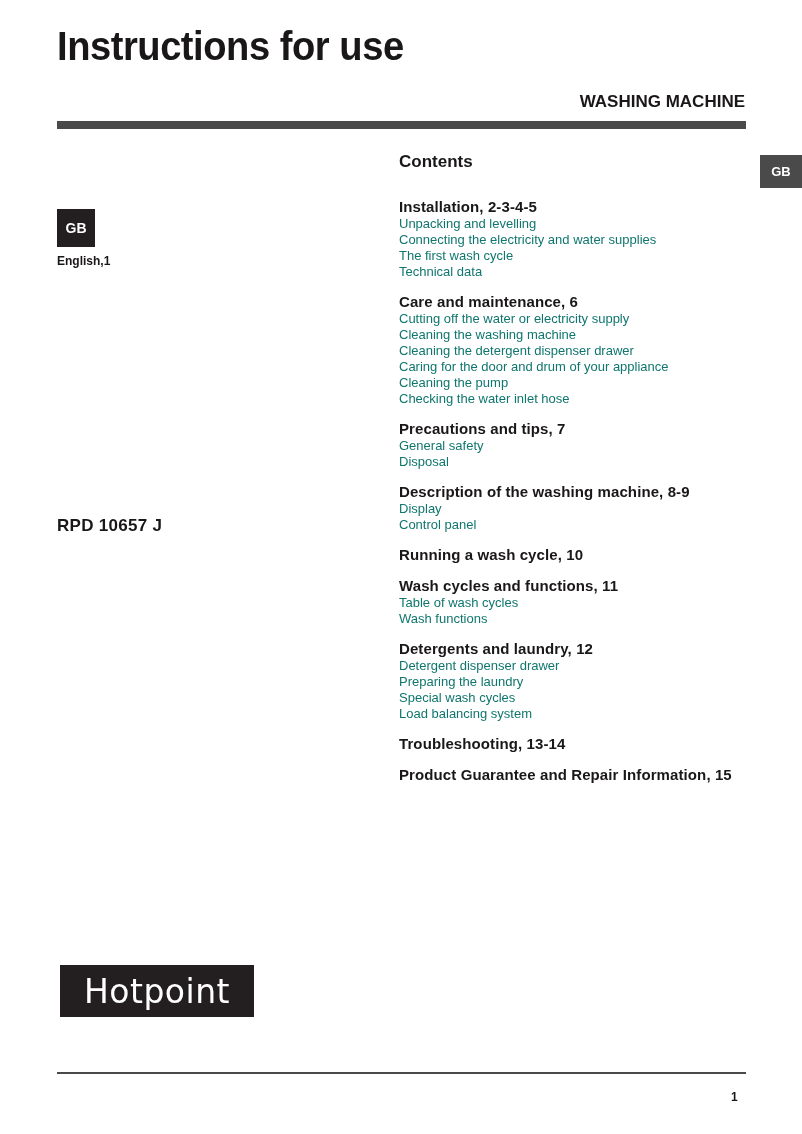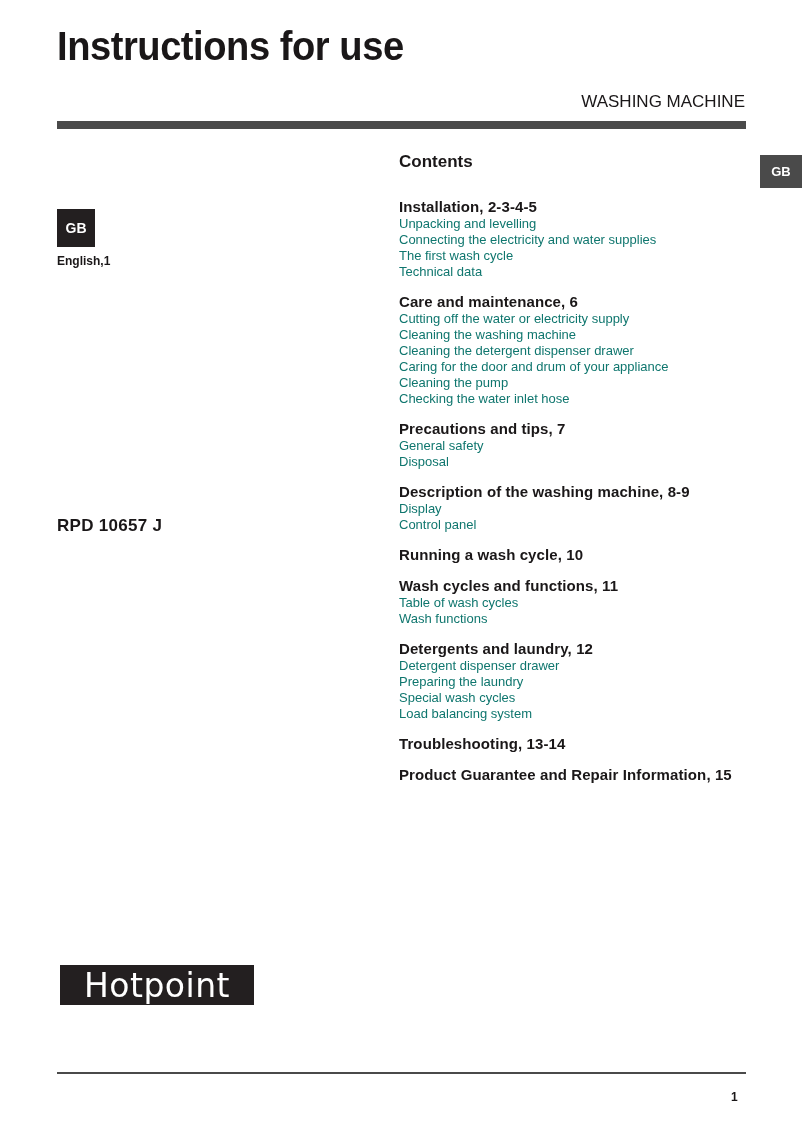--- a/index.html
+++ b/index.html
@@ -7,21 +7,21 @@
     width: 802px; height: 1134px; position: relative; overflow: hidden;
     font-family: "Liberation Sans", sans-serif; color: #1a1718;
   }
   .title {
     position: absolute; left: 57px; top: 26px;
     font-size: 41px; font-weight: bold; letter-spacing: -0.5px; line-height: 1;
     transform: scaleX(0.93); transform-origin: left top;
   }
   .subtitle {
     position: absolute; right: 57px; top: 93px;
-    font-size: 17px; font-weight: normal; line-height: 1;
+    font-size: 17px; font-weight: bold; line-height: 1;
   }
   .top-bar {
     position: absolute; left: 57px; top: 121px; width: 689px; height: 8px;
     background: #4a4a4a;
   }
   .side-tab {
     position: absolute; left: 760px; top: 155px; width: 42px; height: 33px;
     background: #4a4a4a; color: #ffffff; font-weight: bold; font-size: 13px;
     display: flex; align-items: center; justify-content: center;
   }
@@ -46,21 +46,21 @@
   .section { margin-bottom: 13px; margin-top: 13px; }
   .section-title {
     font-size: 15px; font-weight: bold; line-height: 18px; margin: 0;
     letter-spacing: 0.1px;
   }
   .section-items { list-style: none; margin: 0; padding: 0; }
   .section-items li {
     font-size: 13px; line-height: 16px; color: #0f766e; font-weight: normal;
   }
   .logo {
-    position: absolute; left: 60px; top: 965px; width: 194px; height: 40px;
+    position: absolute; left: 60px; top: 965px; width: 194px; height: 52px;
     background: #231f20; color: #ffffff;
     display: flex; align-items: center; justify-content: center;
     font-family: "DejaVu Sans", sans-serif; font-size: 33px; letter-spacing: 0.5px;
   }
   .bottom-rule {
     position: absolute; left: 57px; top: 1072px; width: 689px; height: 2px;
     background: #4a4a4a;
   }
   .page-number {
     position: absolute; left: 731px; top: 1090px; font-size: 12px; font-weight: bold;

